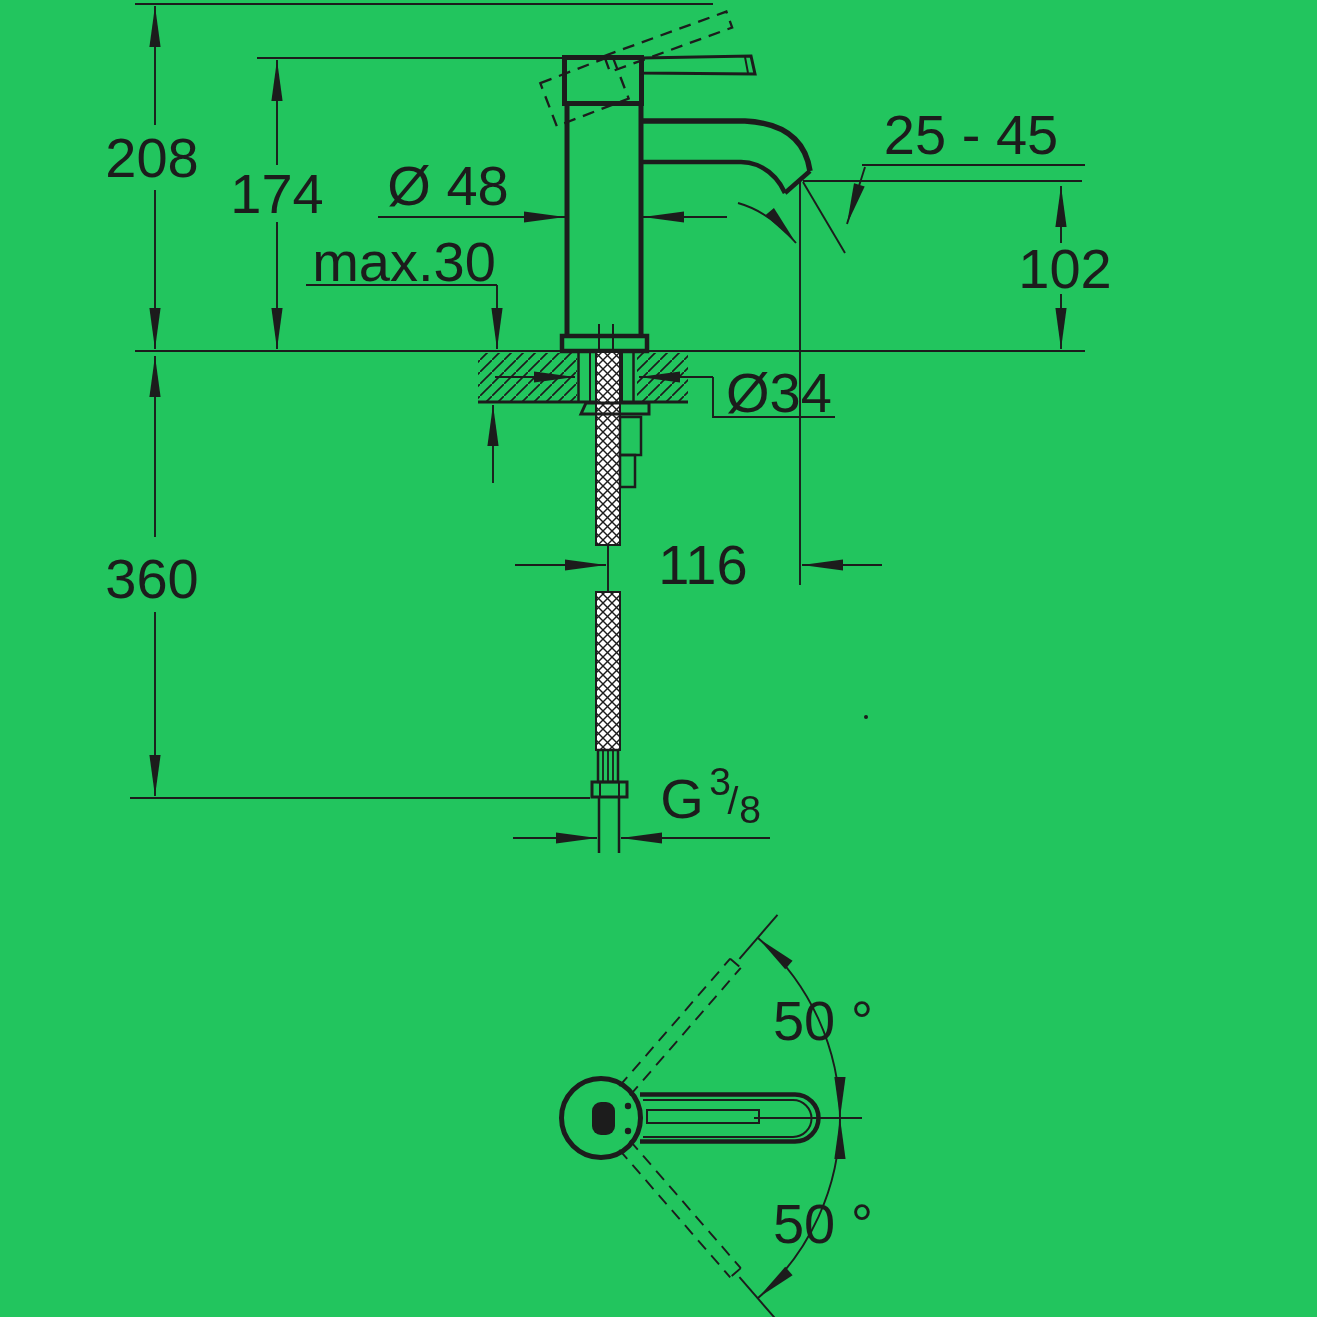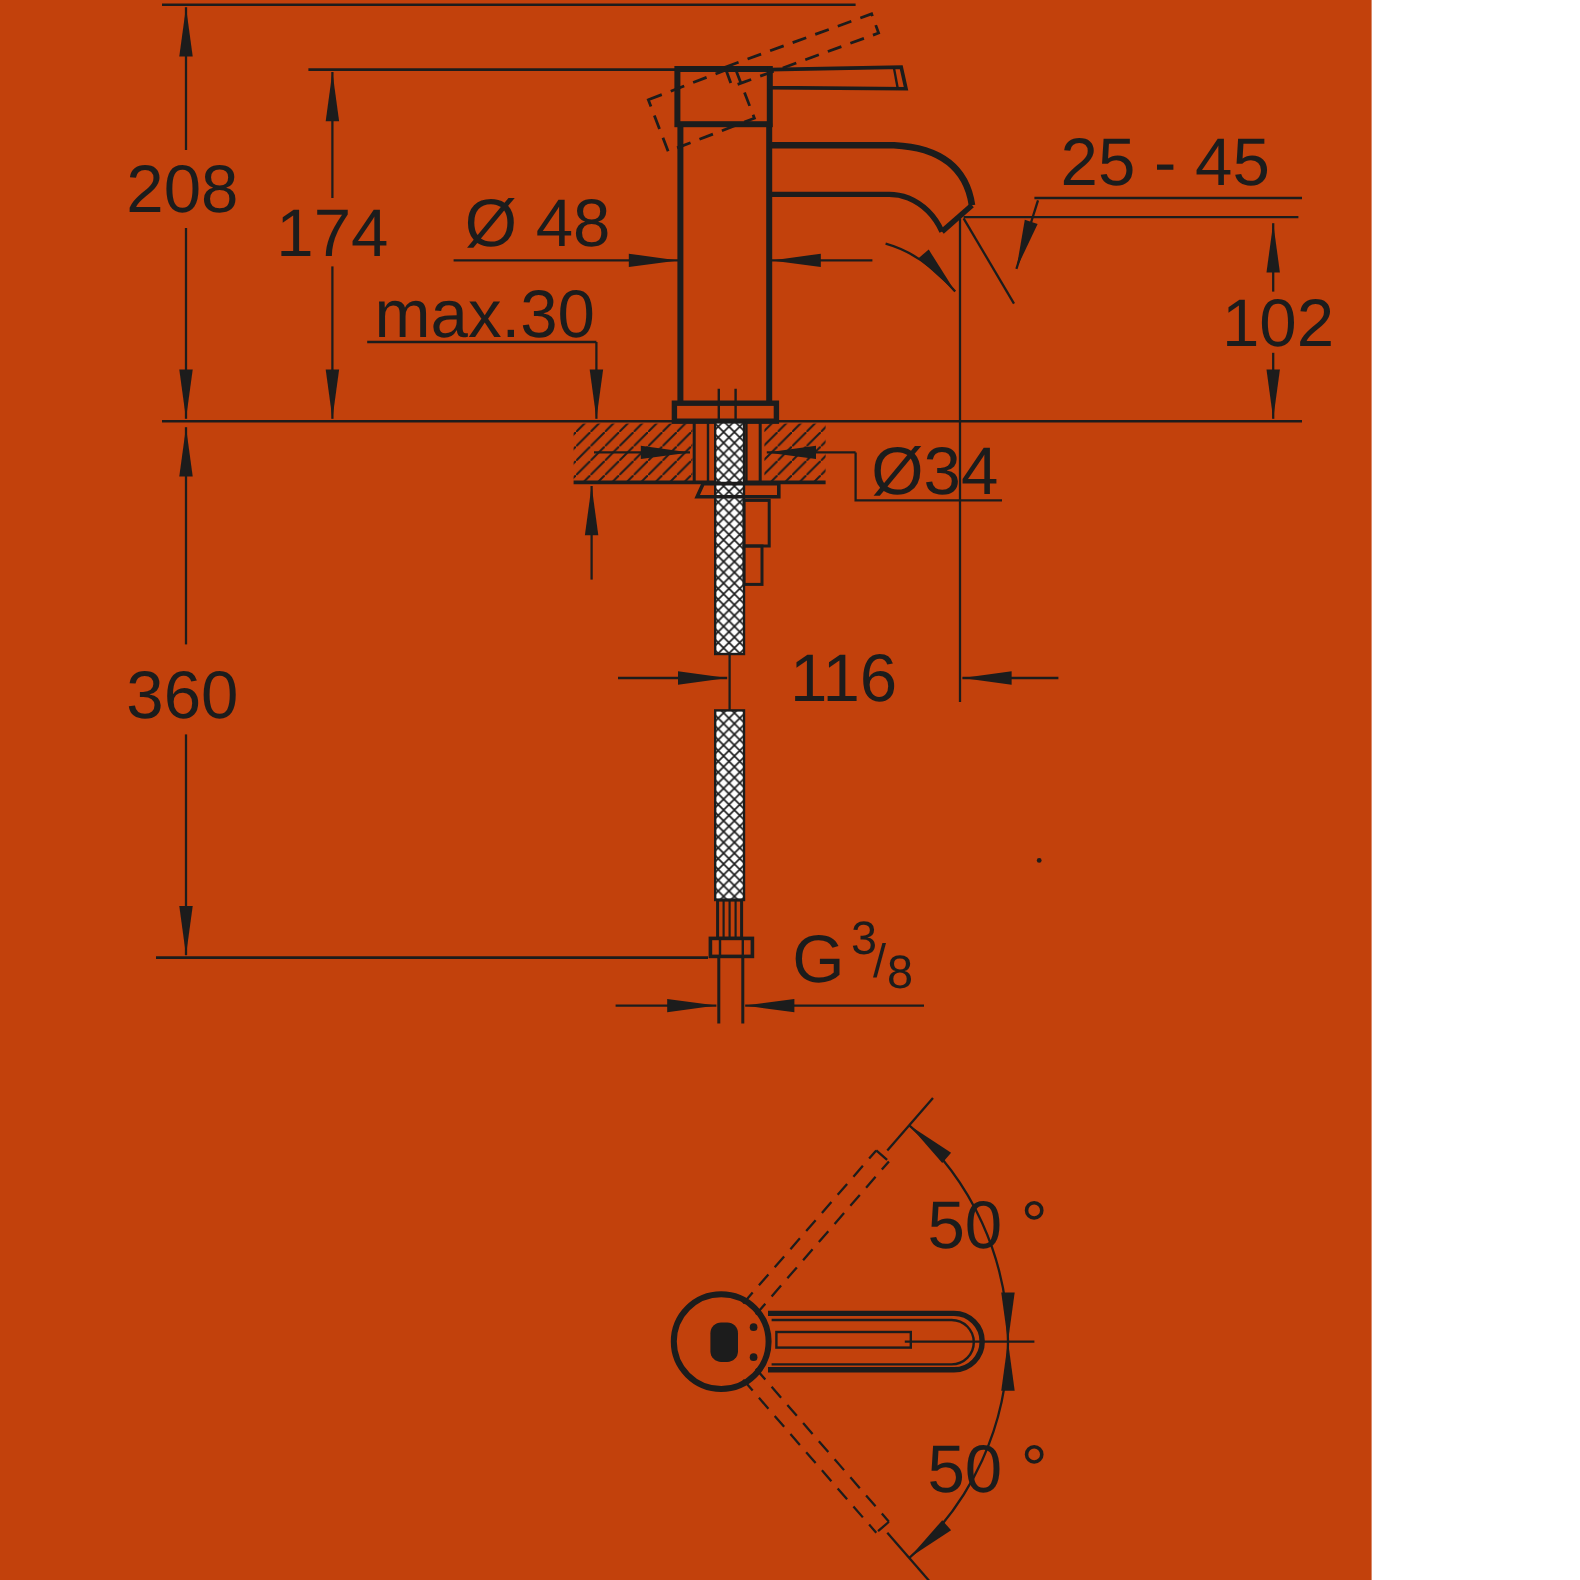--- a/index.html
+++ b/index.html
@@ -1,17 +1,17 @@
 <!DOCTYPE html>
 <html><head>
 <meta charset="utf-8">
 <style>
   html,body{margin:0;padding:0;background:#ffffff;}
   #stage{
-    position:relative;width:1143px;height:1317px;background:#c2410c;
+    position:relative;width:1317px;height:1317px;background:#22c55e;
     font-family:"Liberation Sans", sans-serif;
   }
   svg{position:absolute;left:0;top:0;}
   text{
     fill:#1c1c1c;
     font-family:"Liberation Sans", sans-serif;
     font-size:56px;
   }
   .dim-label{font-size:56px;}
   .frac{font-size:39px;}

